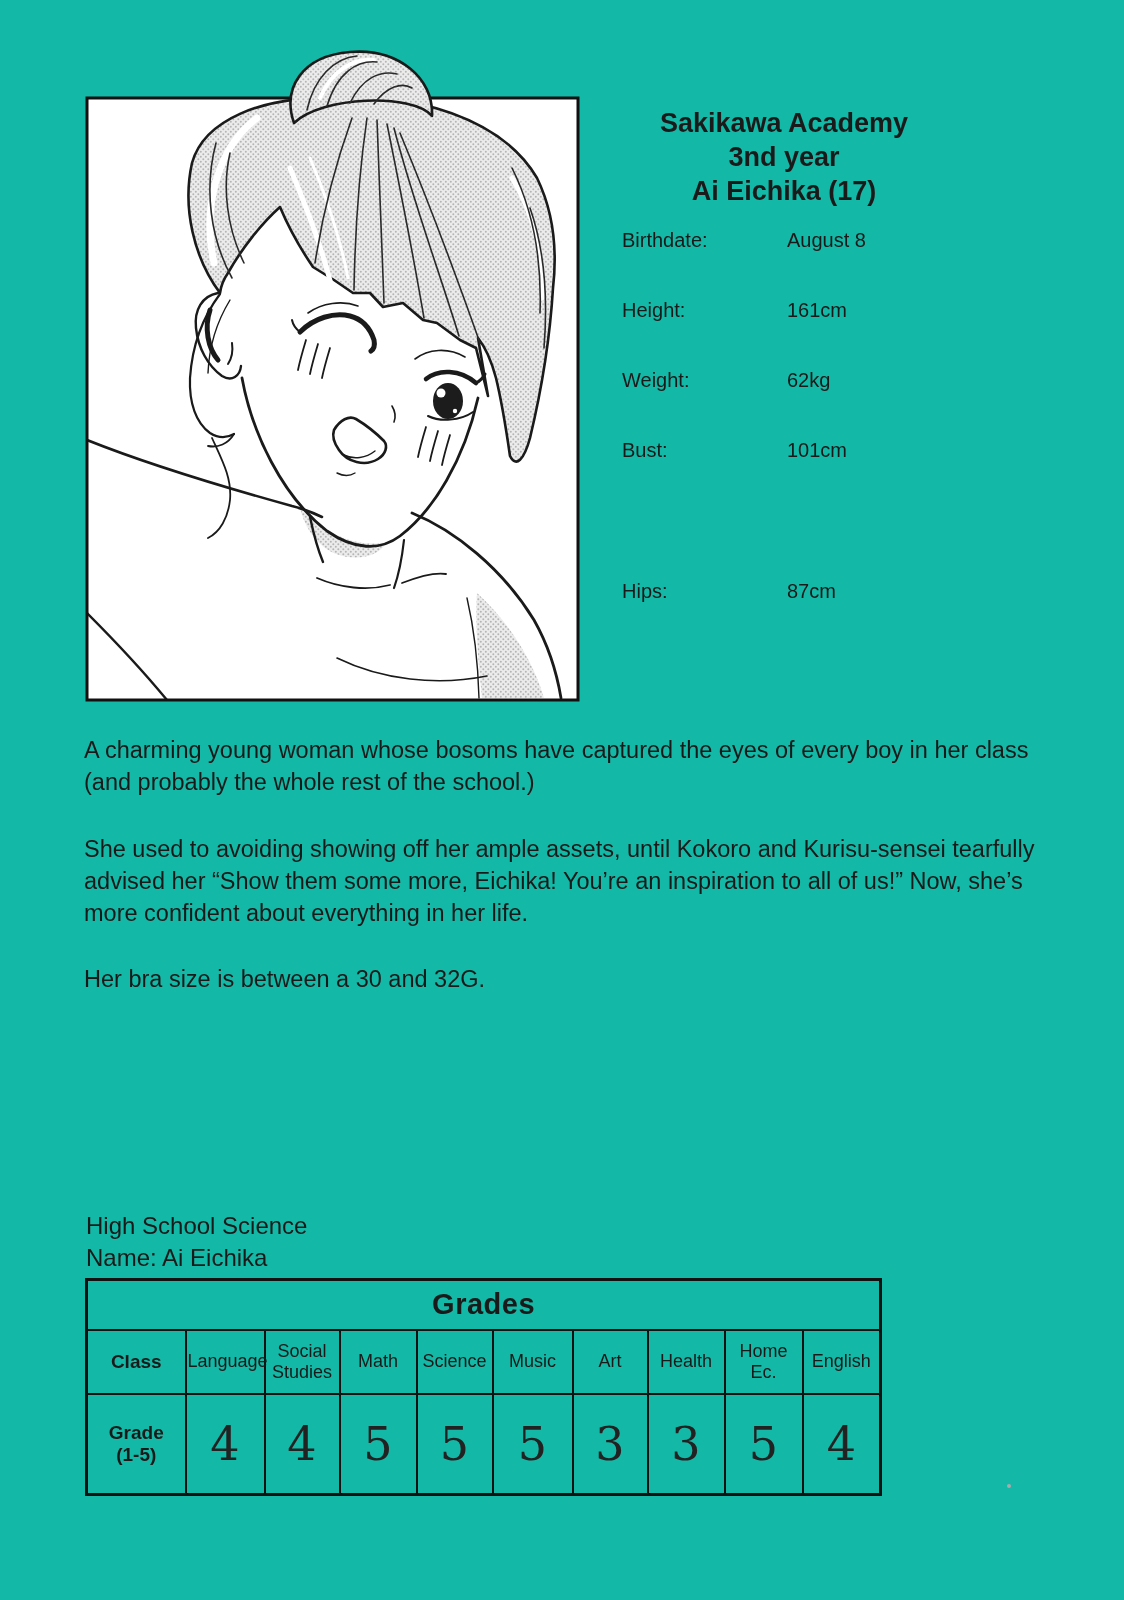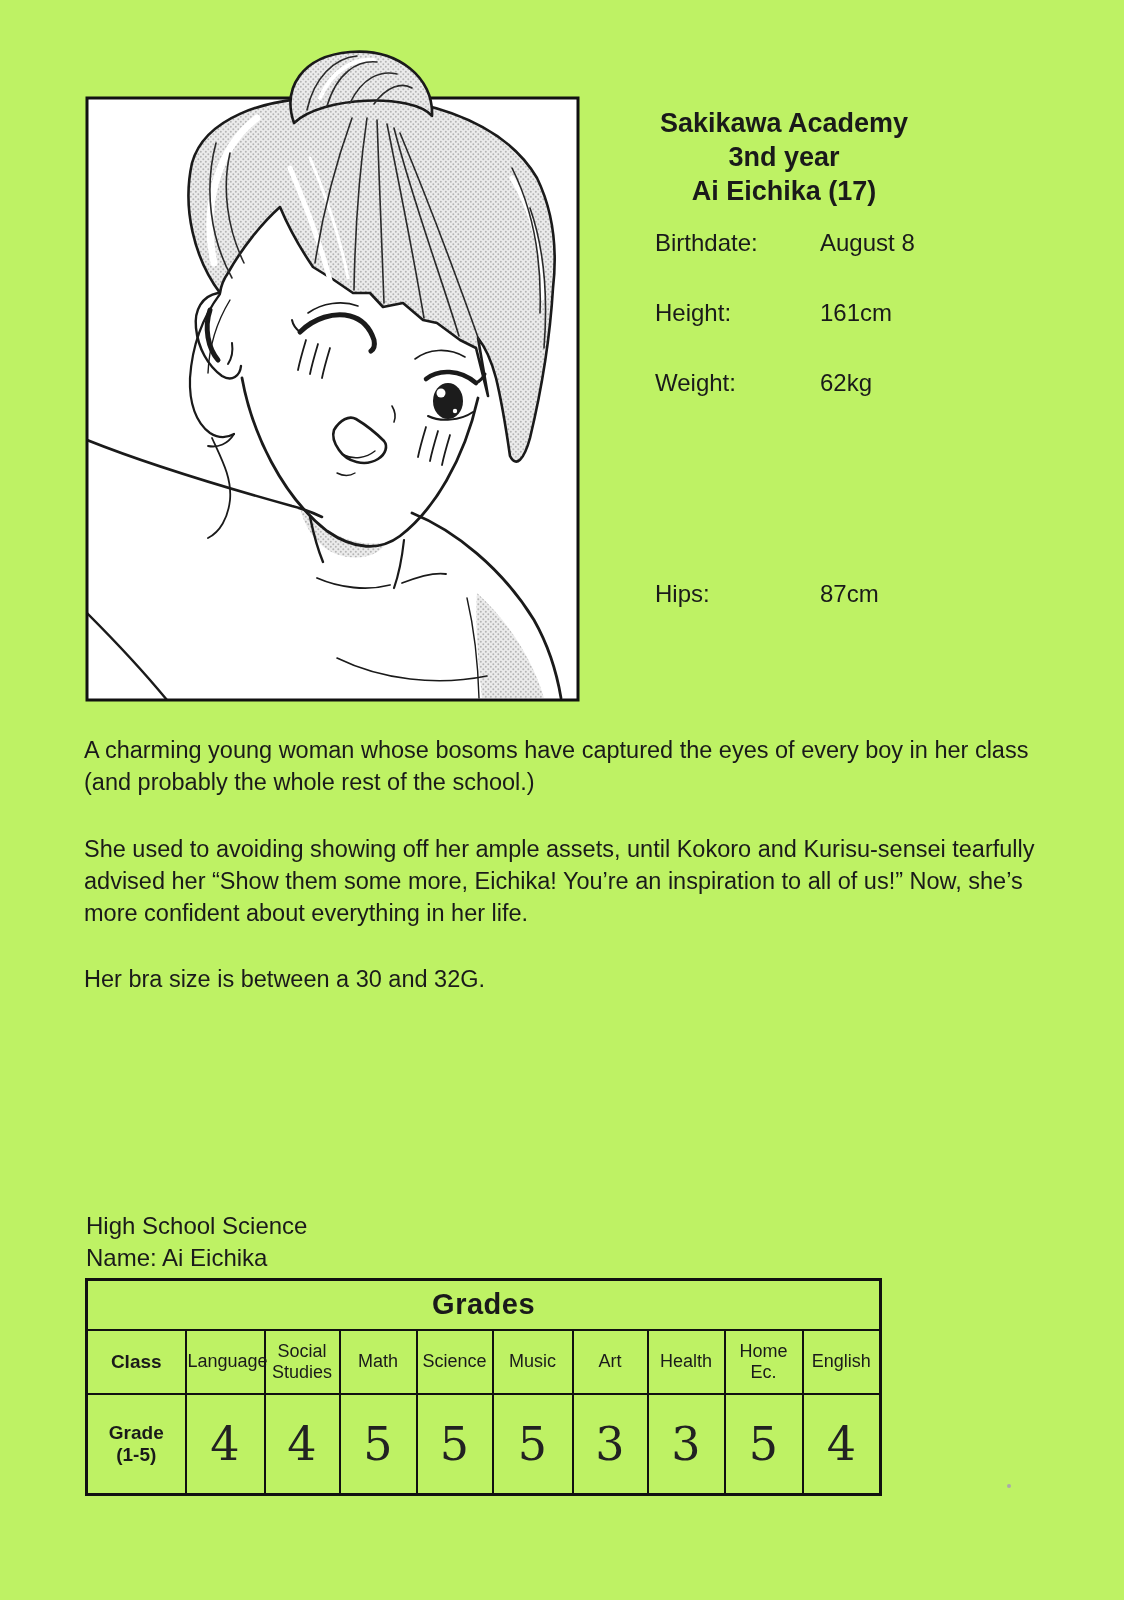--- a/index.html
+++ b/index.html
@@ -1,26 +1,26 @@
 <!DOCTYPE html>
 <html><head>
 <meta charset="utf-8">
 <style>
   * { margin:0; padding:0; box-sizing:border-box; }
   html,body { background:#ffffff; }
   .page {
-    position:relative; width:1124px; height:1600px; background:#bef264;
+    position:relative; width:1124px; height:1600px; background:#14b8a6;
     font-family:"Liberation Sans", sans-serif; color:#1a1a1a; overflow:hidden;
   }
   .portrait-wrap { position:absolute; left:82px; top:48px; width:510px; height:662px; }
   .title-block {
     position:absolute; left:614px; top:106px; width:340px;
     text-align:center; font-weight:bold; font-size:27px; line-height:34px;
   }
-  .stat { position:absolute; left:622px; width:420px; height:30px; font-size:24px;margin-left:33px; }
+  .stat { position:absolute; left:622px; width:420px; height:30px; font-size:20px; }
   .stat-value { position:absolute; left:165px; top:0; }
   .para {
     position:absolute; left:84px; width:1010px; font-size:23.5px; line-height:32px;
     white-space:pre-line;
   }
   .grades-heading { position:absolute; left:86px; top:1212px; font-size:24px; }
   .grades-name    { position:absolute; left:86px; top:1244px; font-size:24px; }
   table.grades-table {
     position:absolute; left:85px; top:1278px; width:794px;
     border-collapse:collapse; table-layout:fixed; border:3px solid #111;padding-left:24px;
@@ -171,20 +171,24 @@
     <span class="stat-label">Birthdate:</span>
     <span class="stat-value">August 8</span>
   </div>
   <div class="stat" style="top:299px">
     <span class="stat-label">Height:</span>
     <span class="stat-value">161cm</span>
   </div>
   <div class="stat" style="top:369px">
     <span class="stat-label">Weight:</span>
     <span class="stat-value">62kg</span>
+  </div>
+  <div class="stat" style="top:439px">
+    <span class="stat-label">Bust:</span>
+    <span class="stat-value">101cm</span>
   </div>
   <div class="stat" style="top:580px">
     <span class="stat-label">Hips:</span>
     <span class="stat-value">87cm</span>
   </div>
 
   <p class="para" style="top:734px">A charming young woman whose bosoms have captured the eyes of every boy in her class
 (and probably the whole rest of the school.)</p>
   <p class="para" style="top:833px">She used to avoiding showing off her ample assets, until Kokoro and Kurisu-sensei tearfully
 advised her “Show them some more, Eichika! You’re an inspiration to all of us!” Now, she’s

